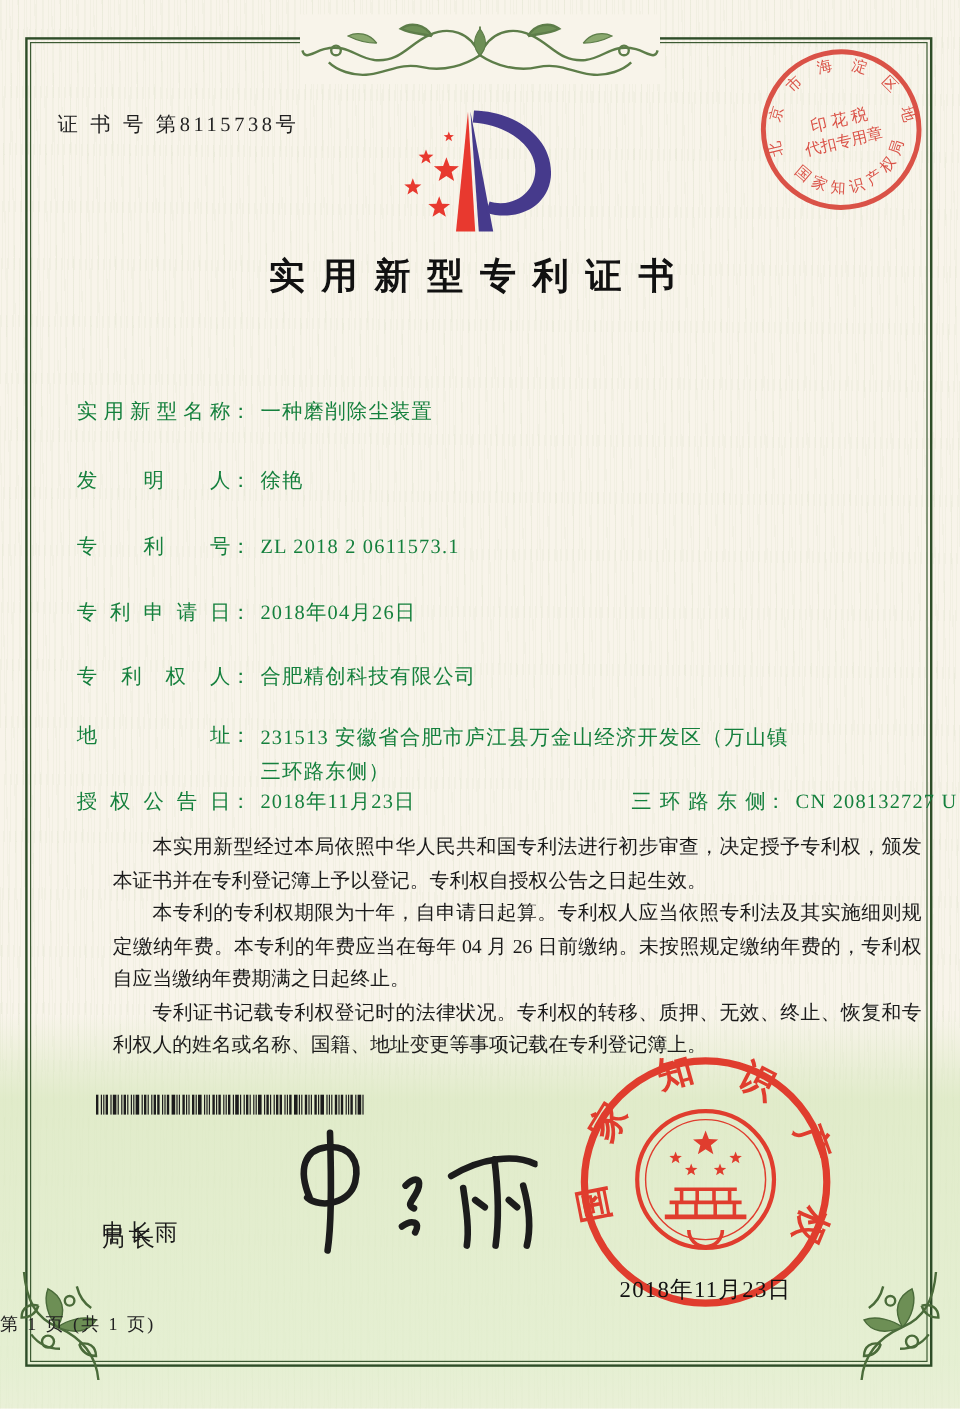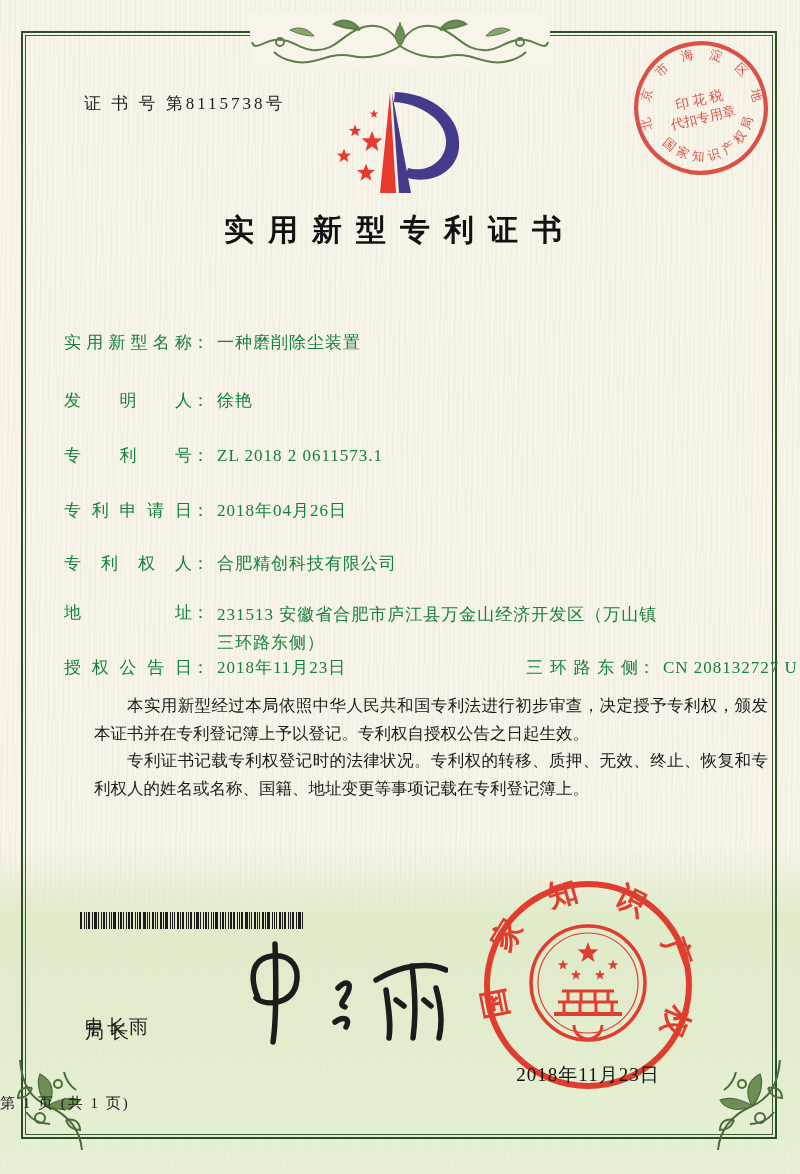--- a/index.html
+++ b/index.html
@@ -9,21 +9,21 @@
     background:
       linear-gradient(180deg, rgba(224,236,202,0) 72%, rgba(219,233,194,0.80) 78%, rgba(224,238,204,0.78) 97%, rgba(226,238,205,0.65) 100%),
       repeating-linear-gradient(91deg, rgba(150,175,120,0.07) 0 1px, rgba(0,0,0,0) 1px 5px),
       repeating-linear-gradient(89deg, rgba(150,175,120,0.06) 0 1px, rgba(0,0,0,0) 1px 7px);}
   .border-outer{position:absolute;left:21px;top:31px;right:23px;bottom:35px;border:2.5px solid #2e4d28;}
   .border-inner{position:absolute;left:2px;top:2px;right:2px;bottom:2px;border:1px solid #3c5a33;}
   .flourish-top{position:absolute;left:250px;top:12px;width:300px;height:58px;background:#f8f4ea;}
   .corner-fl{position:absolute;width:96px;height:104px;}
   .corner-fl.br{right:14px;bottom:16px;}
   .corner-fl.bl{left:14px;bottom:16px;transform:scaleX(-1);}
-  .cert-no{position:absolute;left:48px;top:92px;font-size:17px;letter-spacing:3px;color:#1f1f1f;margin-left:36px;}
+  .cert-no{position:absolute;left:48px;top:92px;font-size:17px;letter-spacing:3px;color:#1f1f1f;}
   .logo{position:absolute;left:320px;top:80px;width:170px;height:128px;}
   .tax-stamp{position:absolute;left:629px;top:36px;width:144px;height:144px;transform:rotate(-13deg);opacity:.92;}
   .title{position:absolute;left:0;top:210px;width:100%;text-align:center;font-size:30px;font-weight:bold;
     letter-spacing:14px;color:#111;}
   .frow{position:absolute;left:64px;font-size:17px;color:#15803d;white-space:nowrap;}
   .flabel{display:inline-block;width:128px;text-align:justify;text-align-last:justify;vertical-align:top;}
   .colon{display:inline-block;margin-right:8px;}
   .fval{letter-spacing:1px;}
   .addr-val{display:inline-block;width:540px;white-space:normal;line-height:28px;vertical-align:top;letter-spacing:1px;}
   .grant2{position:absolute;left:462px;top:0;}
@@ -146,20 +146,21 @@
   </div>
   <div class="frow" style="top:656px">
     <span class="flabel">授权公告日</span><span class="colon">：</span><span class="fval">2018年11月23日</span>
     <span class="grant2">
       <span class="flabel">三环路东侧</span><span class="colon">：</span><span class="fval">CN 208132727 U</span>
     </span>
   </div>
 
   <div class="body-text">
     <p>本实用新型经过本局依照中华人民共和国专利法进行初步审查，决定授予专利权，颁发本证书并在专利登记簿上予以登记。专利权自授权公告之日起生效。</p>
+    <p>本专利的专利权期限为十年，自申请日起算。专利权人应当依照专利法及其实施细则规定缴纳年费。本专利的年费应当在每年 04 月 26 日前缴纳。未按照规定缴纳年费的，专利权自应当缴纳年费期满之日起终止。</p>
     <p>专利证书记载专利权登记时的法律状况。专利权的转移、质押、无效、终止、恢复和专利权人的姓名或名称、国籍、地址变更等事项记载在专利登记簿上。</p>
   </div>
 
   <svg class="barcode" id="barcode-svg" viewBox="0 0 226 17" preserveAspectRatio="none">
       <rect x="0" y="0" width="2" height="17" fill="#1c1c1c"></rect>
       <rect x="4" y="0" width="1" height="17" fill="#1c1c1c"></rect>
       <rect x="6" y="0" width="1" height="17" fill="#1c1c1c"></rect>
       <rect x="8" y="0" width="2" height="17" fill="#1c1c1c"></rect>
       <rect x="12" y="0" width="1" height="17" fill="#1c1c1c"></rect>
       <rect x="14" y="0" width="3" height="17" fill="#1c1c1c"></rect>

